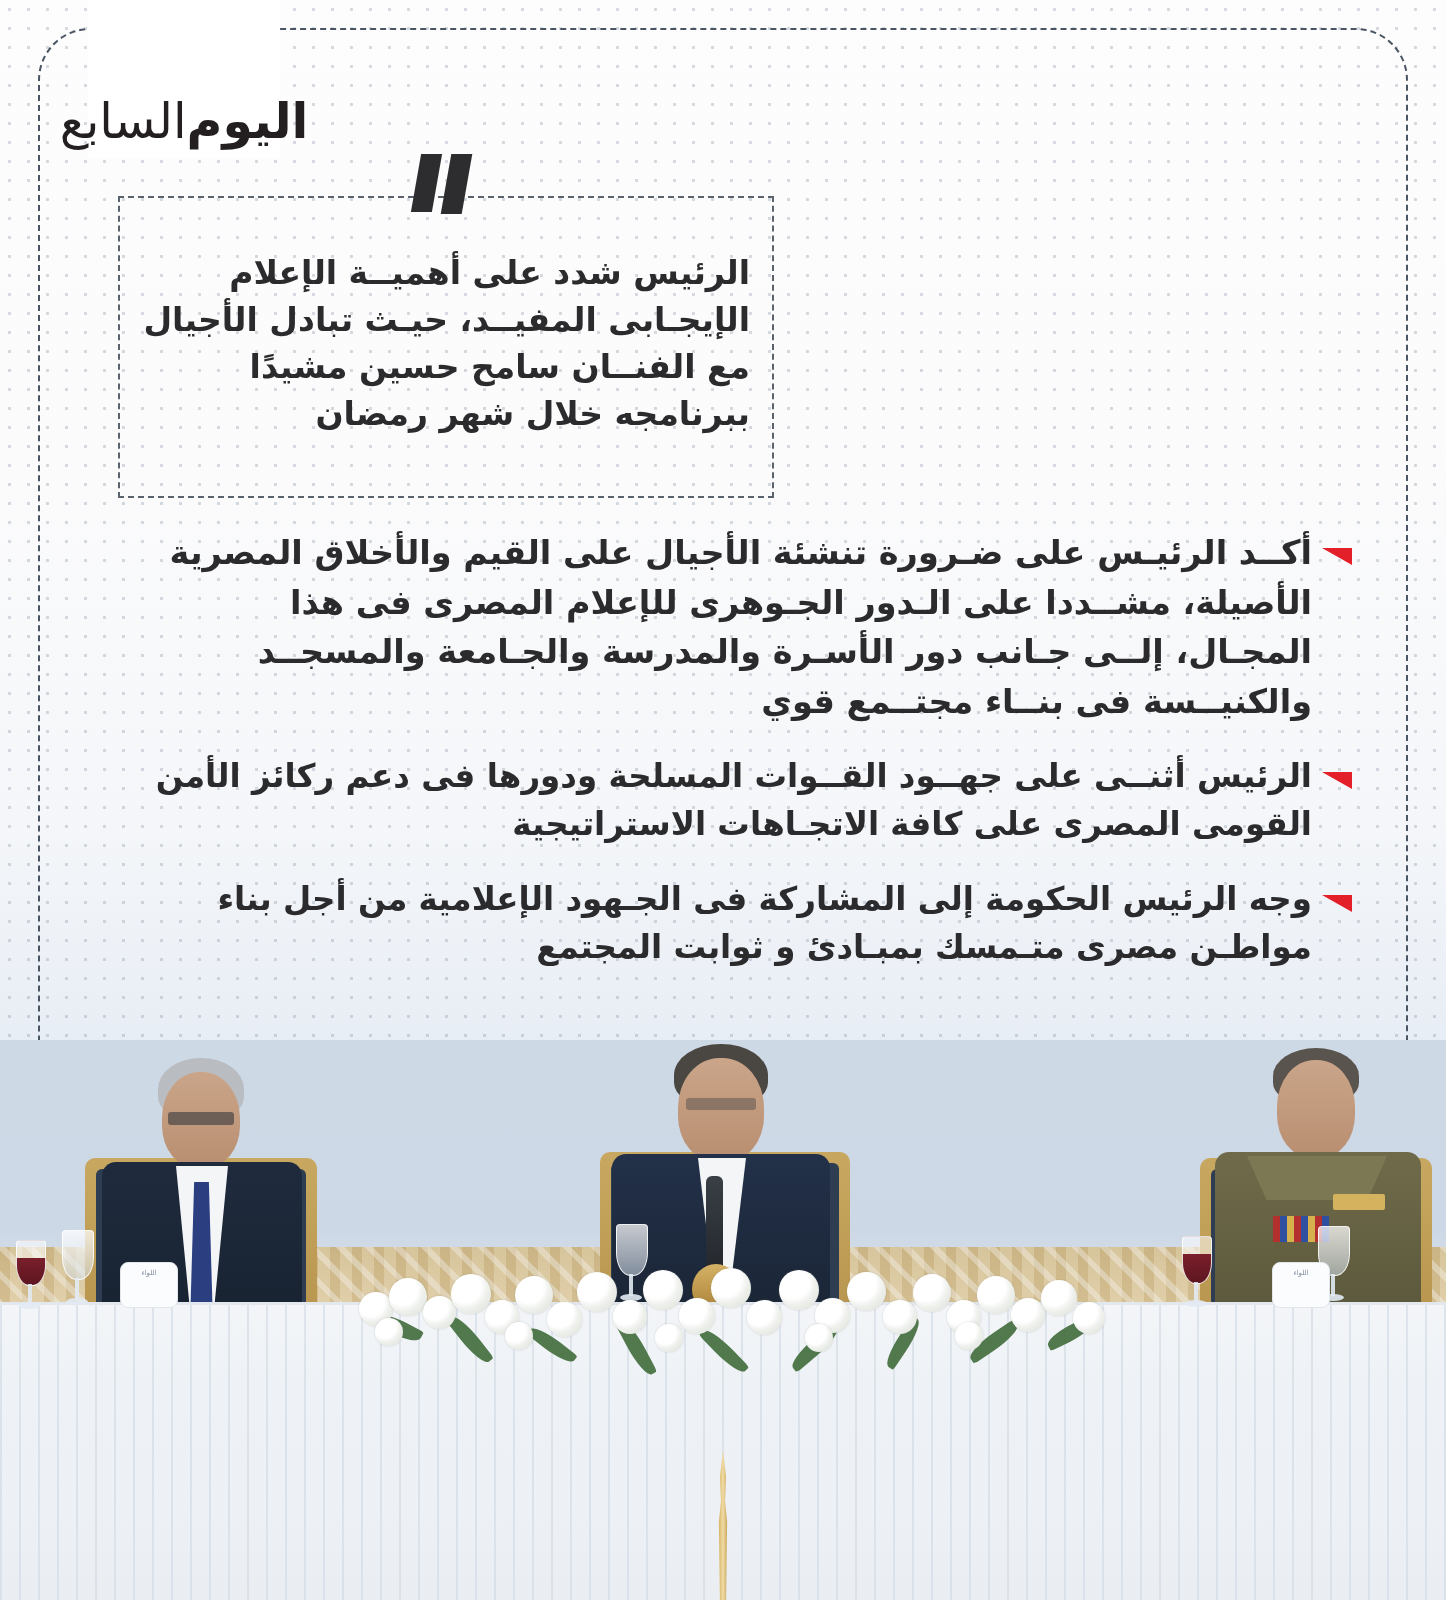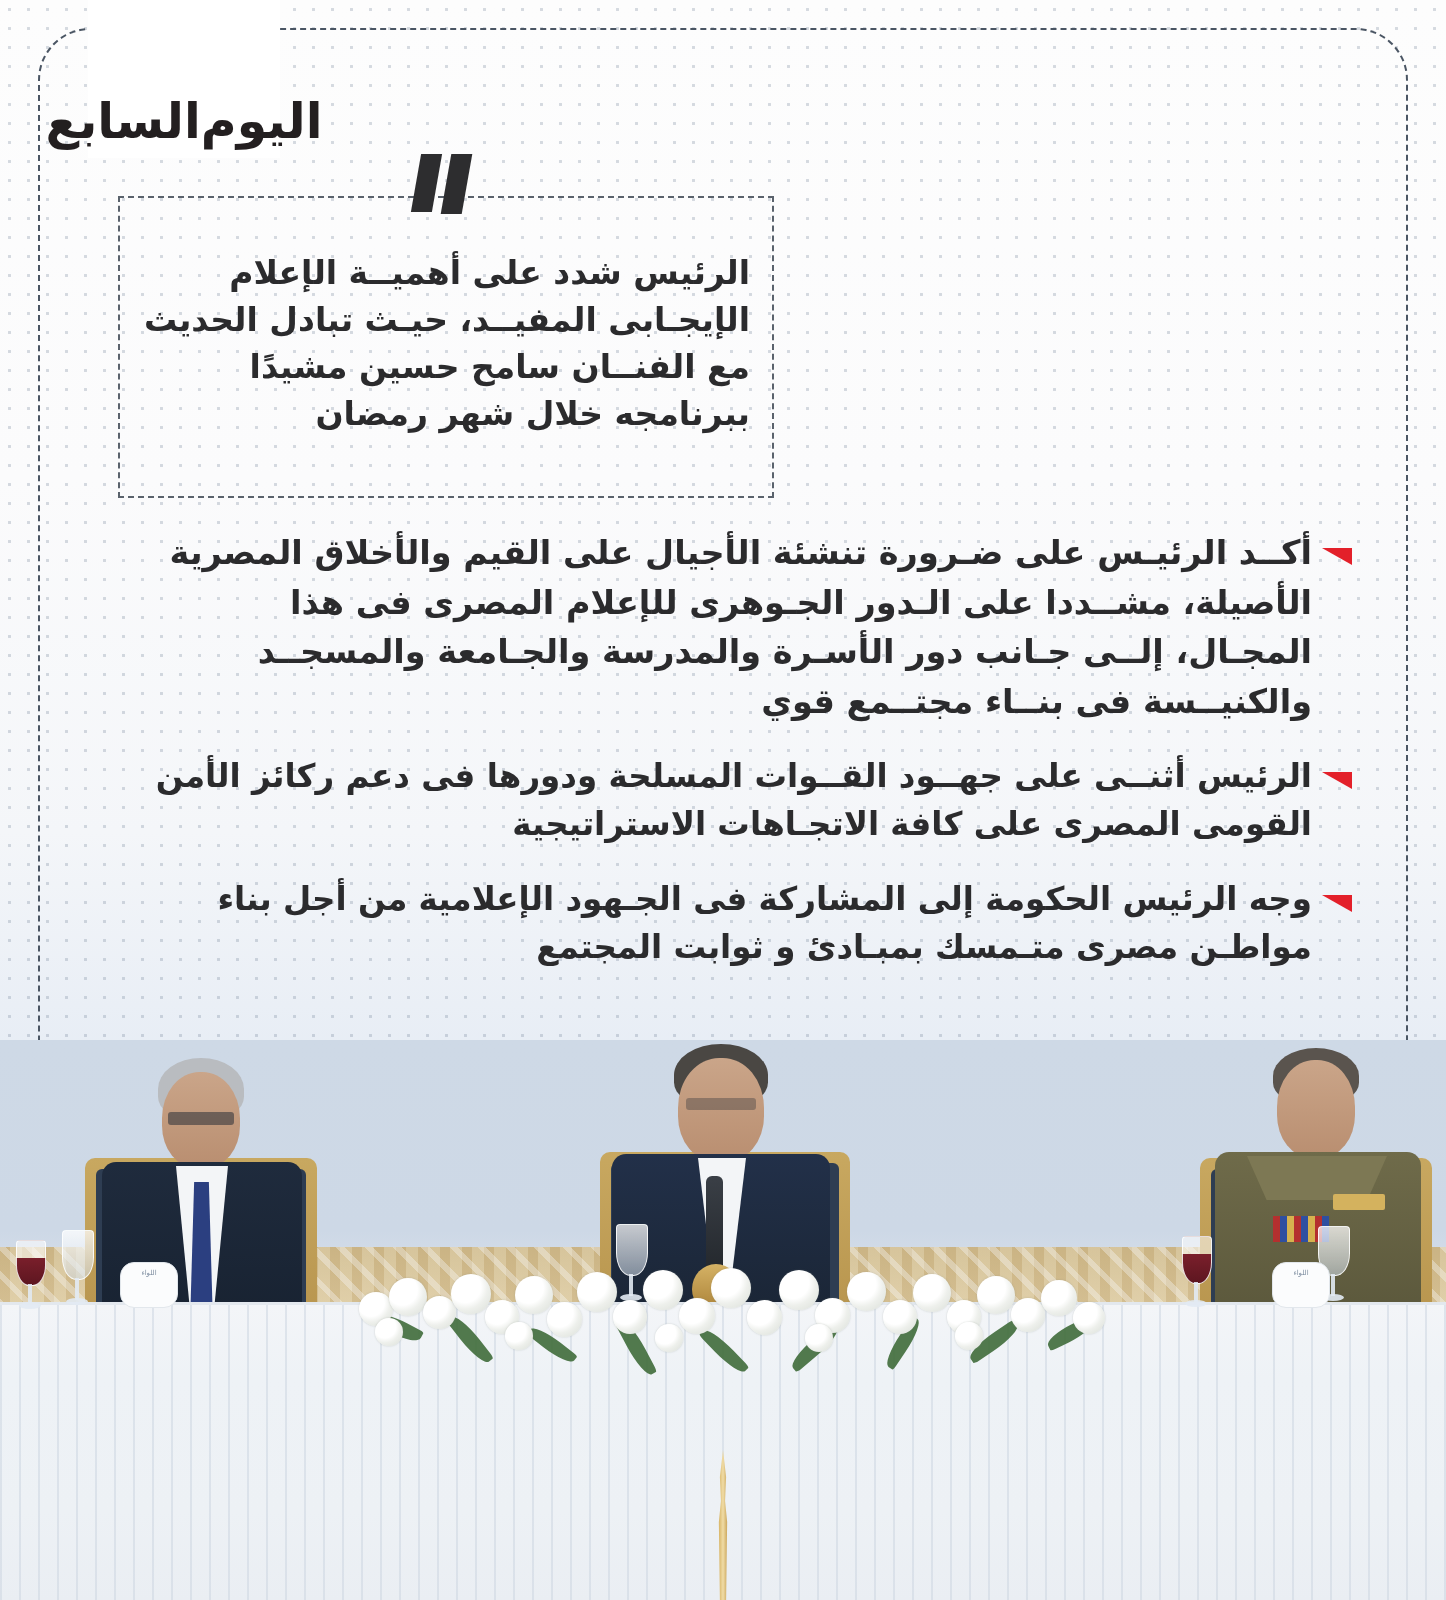--- a/index.html
+++ b/index.html
@@ -26,21 +26,21 @@
     position:absolute;left:88px;top:0;width:192px;height:158px;
     background:#ffffff;z-index:3;
   }
   .logo{
     position:absolute;left:96px;top:18px;width:176px;height:128px;
     z-index:4;display:flex;align-items:flex-end;
     justify-content:center;line-height:1;
   }
   .logo-row{display:block;white-space:nowrap;}
   .logo-l1{font-size:49px;font-weight:900;letter-spacing:-1px;}
-  .logo-l2{font-size:49px;font-weight:700;letter-spacing:-1px;margin-top:4px;}
+  .logo-l2{font-size:49px;font-weight:400;letter-spacing:-1px;margin-top:4px;}
   .ink{color:#231f20;}
   .red{color:#e3202a;}
 
   
   .quote-box{
     position:absolute;border:2px dashed #5a626c;
     box-sizing:border-box;background:transparent;z-index:2;
   }
   #quote-left{left:118px;top:196px;width:656px;height:302px;}
   #quote-right{left:806px;top:194px;width:494px;height:302px;}
@@ -156,21 +156,21 @@
   
   .glass{position:absolute;}
   .glass .bowl{position:absolute;border-radius:4px 4px 45% 45%;
     background:linear-gradient(180deg,rgba(255,255,255,.75),rgba(214,226,238,.55));
     border:1px solid rgba(255,255,255,.85);}
   .glass .stem{position:absolute;background:rgba(226,234,243,.9);}
   .glass .foot{position:absolute;border-radius:50%;background:rgba(226,234,243,.9);}
   .wine .bowl{background:linear-gradient(180deg,rgba(255,255,255,.55) 0 38%,#7a1f2b 38%,#5d1620 100%);}
   .namecard{
     position:absolute;background:#fbfcfd;border:1px solid #e2e7ec;
-    border-radius:14px;
+    border-radius:8px;
   }
   .namecard span{
     display:block;margin-top:6px;text-align:center;color:#7d8da0;
     font-size:7px;direction:rtl;
   }
   
   .candle{
     position:absolute;left:50%;transform:translateX(-50%);bottom:0;
     width:26px;height:150px;z-index:7;
     background:linear-gradient(90deg,#8a6a2e,#d9b76a 35%,#f0dca6 50%,#c8a255 68%,#7d5f29);
@@ -319,21 +319,21 @@
     <span class="logo-row logo-l2">
       <span class="ink">السابع</span>
     </span>
   </div>
 
   <div class="quote-box" id="quote-left">
     <div class="qmark" id="qm-left">
       <div class="qbar"></div>
         <div class="qbar b2"></div>
     </div>
-    <div class="quote-text">الرئيس شدد على أهميــة الإعلام الإيجـابى المفيــد، حيـث تبادل الحديث مع الفنــان سامح حسين مشيدًا ببرنامجه خلال شهر رمضان</div>
+    <div class="quote-text">الرئيس شدد على أهميــة الإعلام الإيجـابى المفيــد، حيـث تبادل الأجيال مع الفنــان سامح حسين مشيدًا ببرنامجه خلال شهر رمضان</div>
   </div>
 
 
   <div class="bullets">
 
     <div class="bullet-row" id="b1">
       <span class="tri"></span>
       <div class="bullet-text">أكــد الرئيـس على ضـرورة تنشئة الأجيال على القيم والأخلاق المصرية الأصيلة، مشــددا على الـدور الجـوهرى للإعلام المصرى فى هذا المجـال، إلــى جـانب دور الأسـرة والمدرسة والجـامعة والمسجــد والكنيــسة فى بنــاء مجتــمع قوي</div>
     </div>
 

